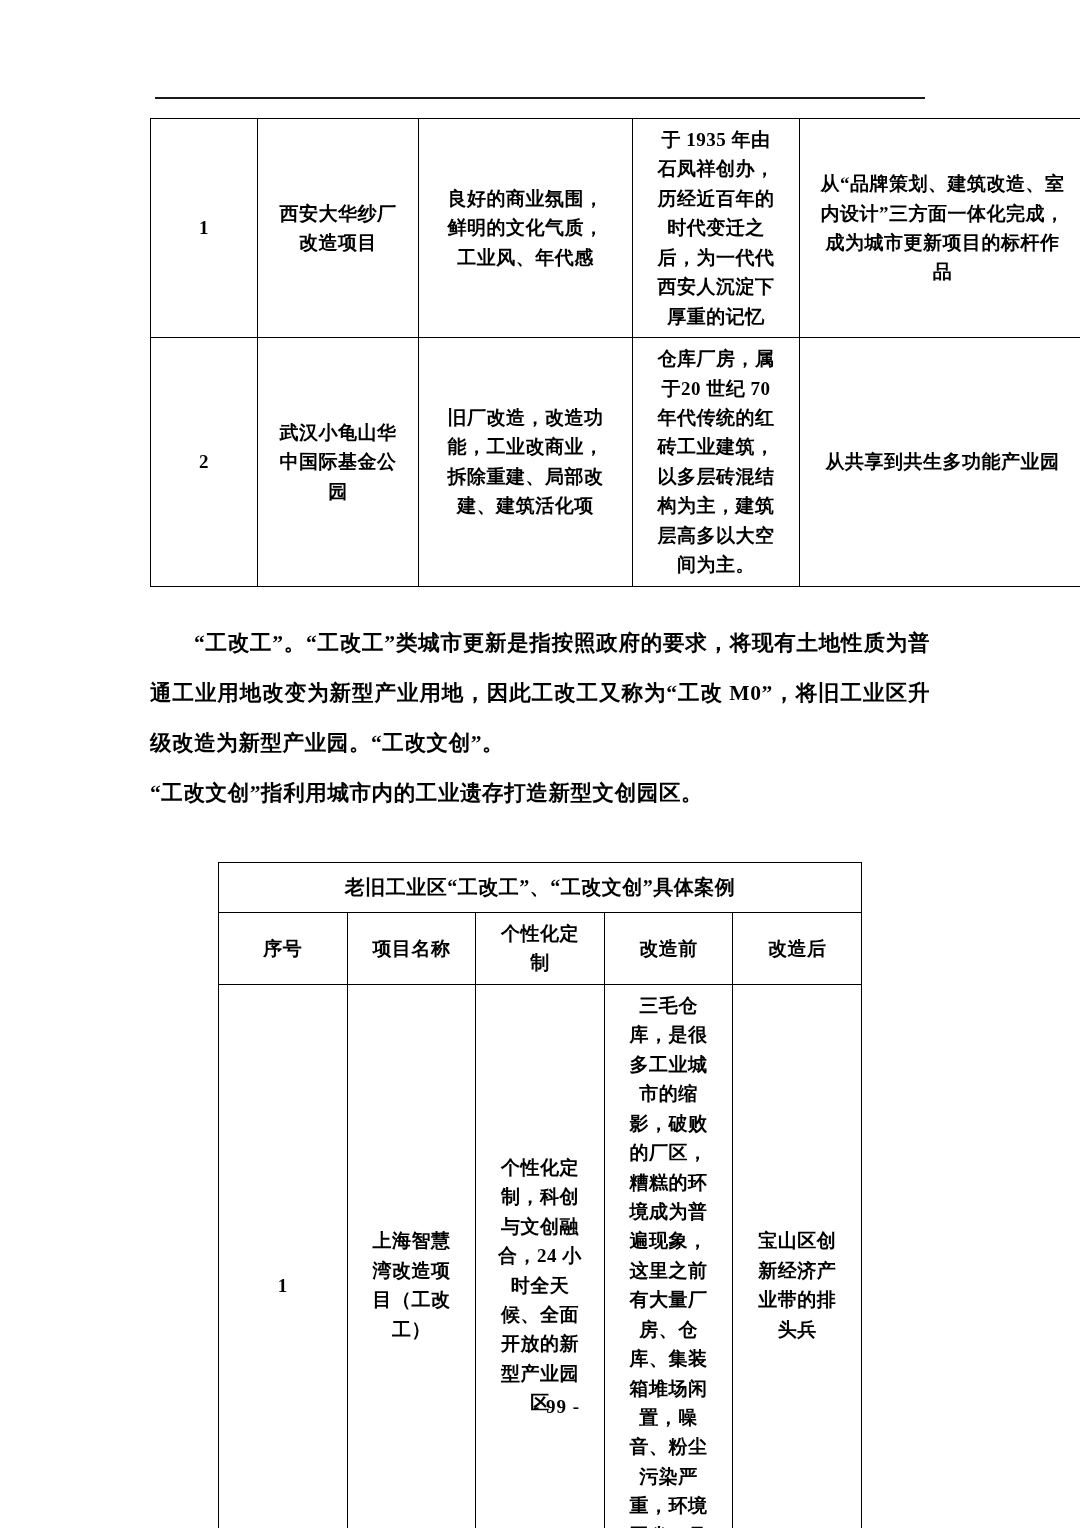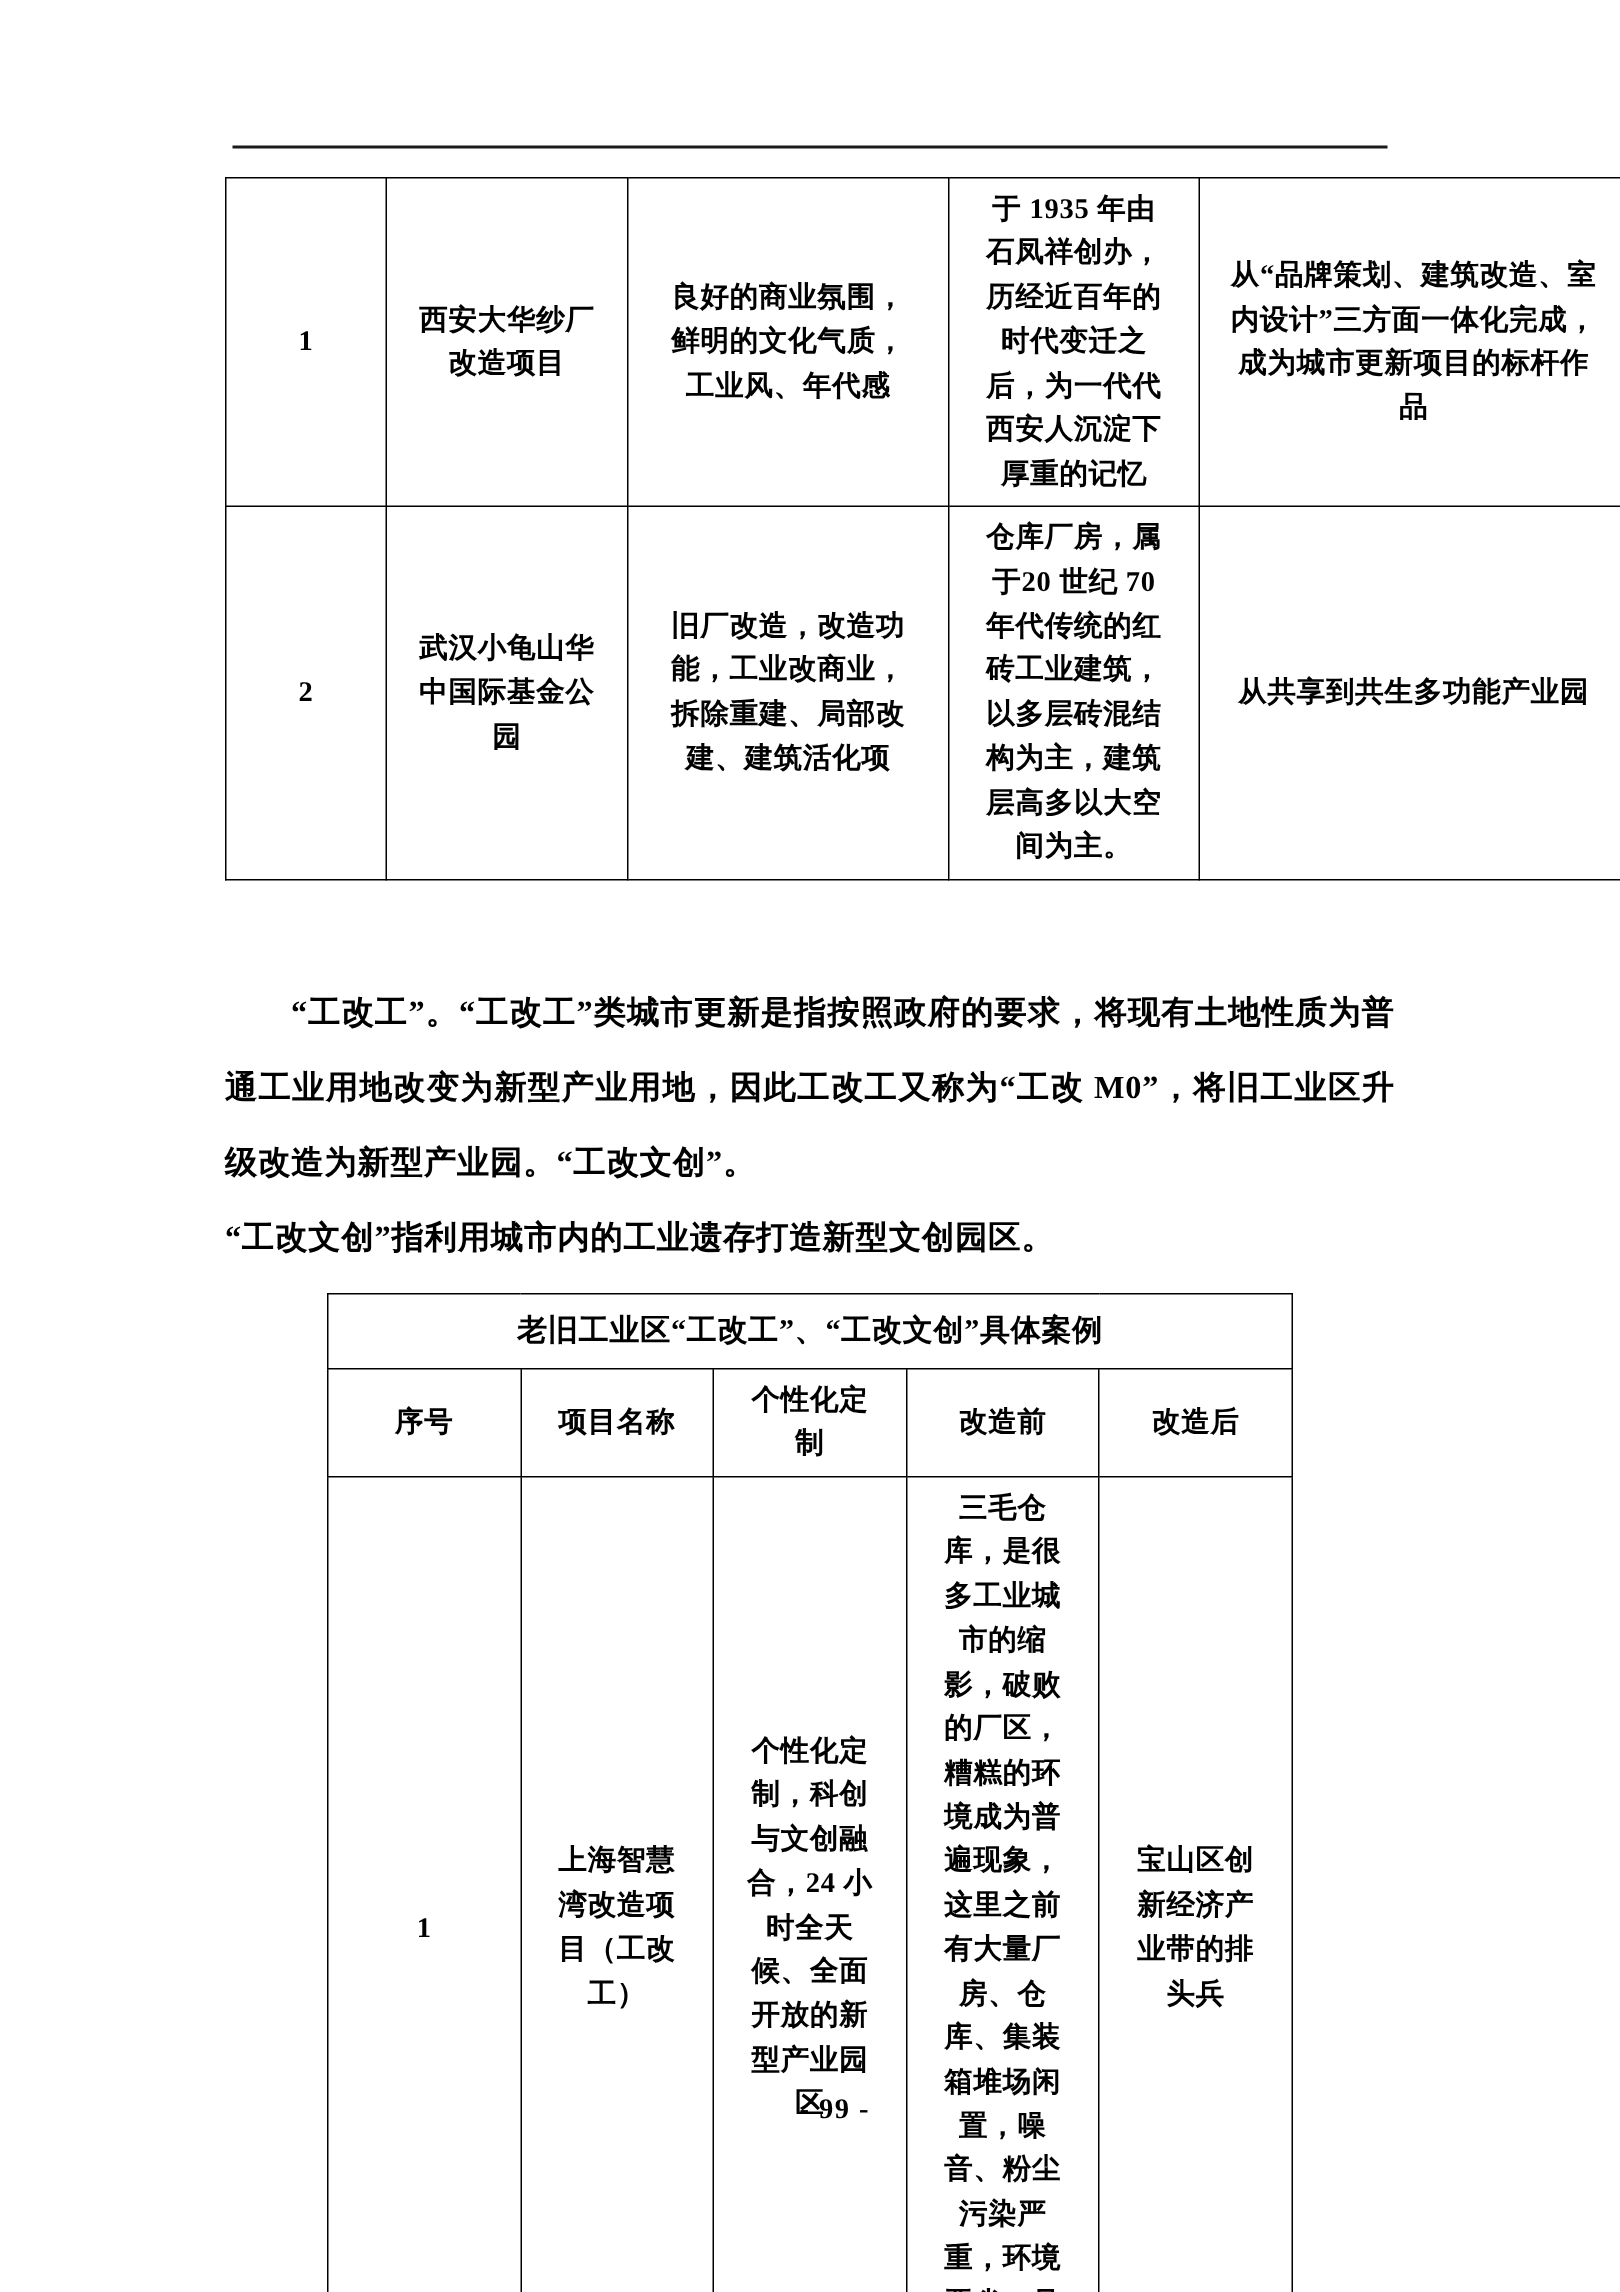--- a/index.html
+++ b/index.html
@@ -55,21 +55,21 @@
   }
   .c-num  { width: 68px; }
   .c-name { width: 122px; }
   .c-feat { width: 175px; }
   .c-before { width: 128px; }
   .c-after { width: 247px; }
 
   .para-block {
     position: absolute;
     left: 150px;
-    top: 650px;
+    top: 618px;
     width: 780px;
   }
   p.body-para {
     margin: 0;
     font-size: 21.5px;
     line-height: 50px;
     text-align: justify;
     text-justify: inter-ideograph;
     font-weight: bold;
     letter-spacing: 0.6px;

